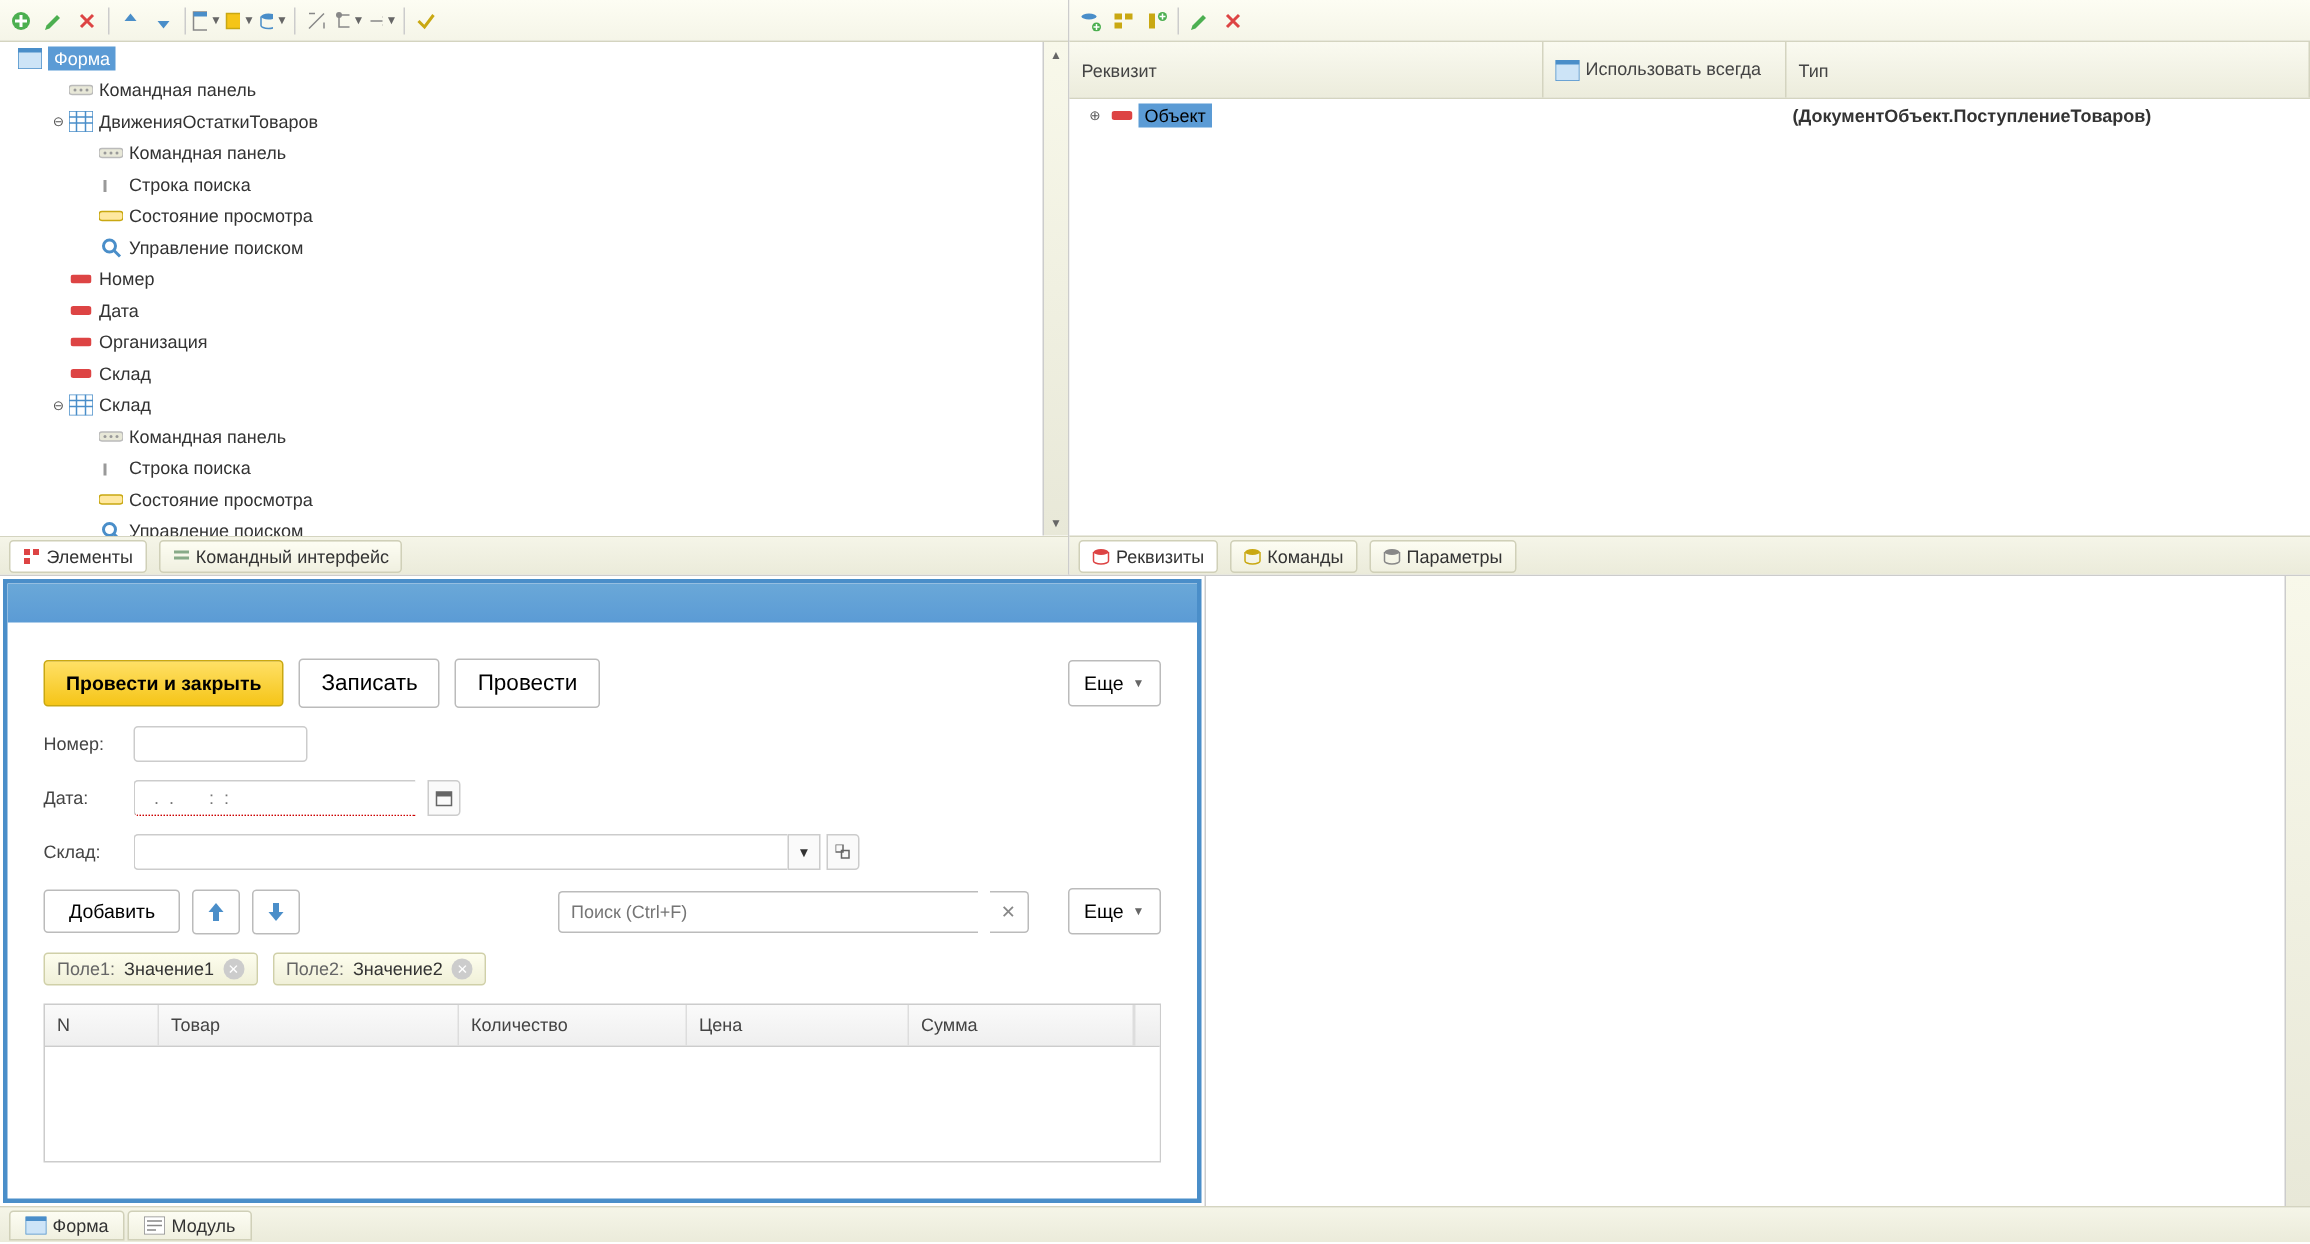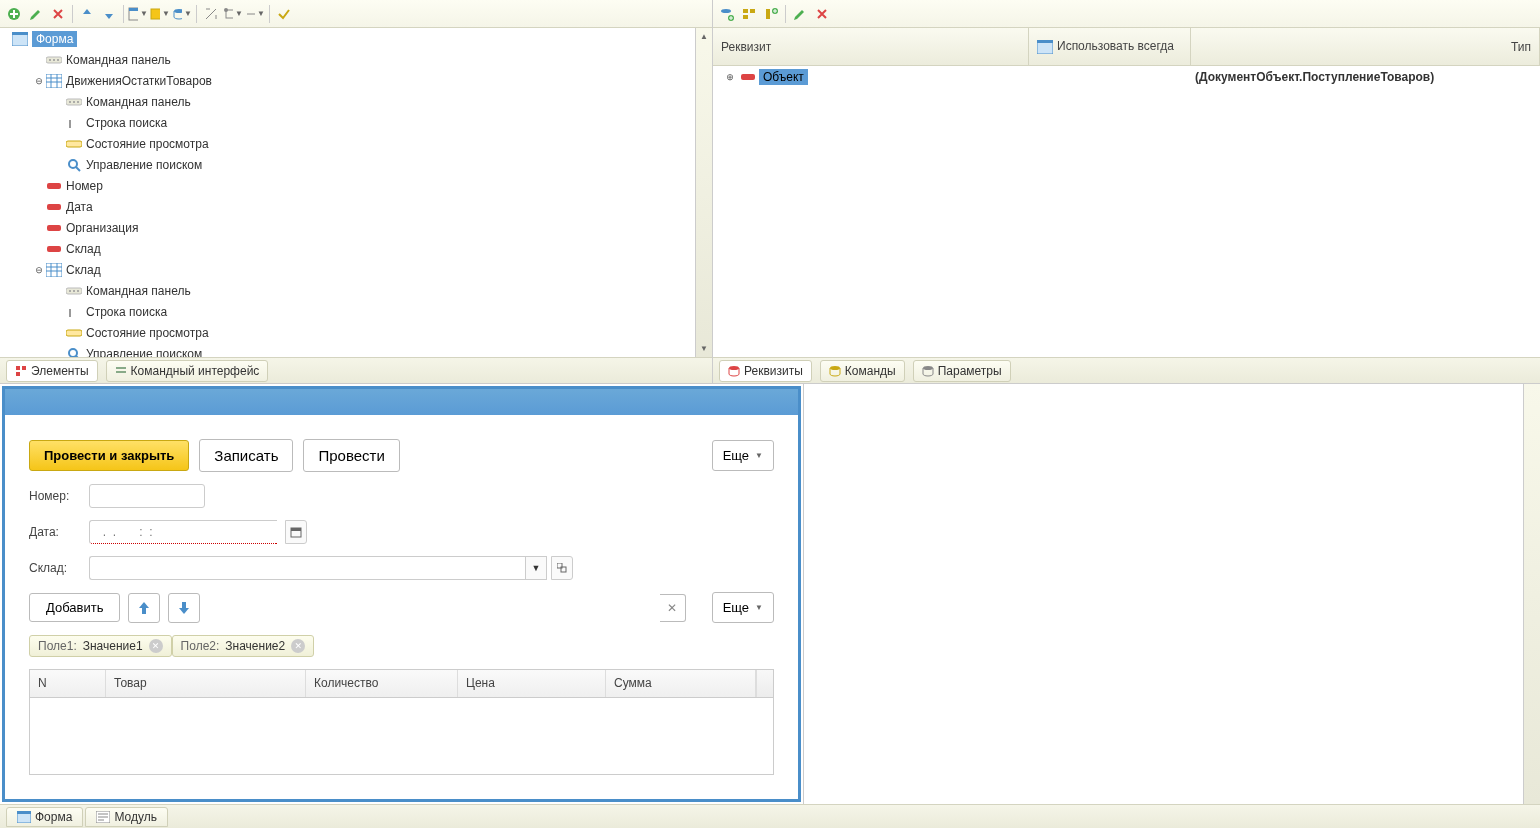--- a/index.html
+++ b/index.html
@@ -34,21 +34,21 @@
 
 .panel-tabs { background: linear-gradient(#f5f5e8, #ebebda); border-top: 1px solid #d4d4c0; height: 26px; display: flex; align-items: center; padding: 0 6px; gap: 8px; }
 .panel-tab { display: flex; align-items: center; gap: 4px; padding: 3px 8px; background: linear-gradient(#fdfdf3, #f0f0e0); border: 1px solid #d0d0b8; border-radius: 3px; cursor: pointer; font-size: 12px; }
 .panel-tab.active { background: #fff; }
 
 
 .attr-header { display: flex; background: linear-gradient(#fafaf0, #ececdc); border-bottom: 1px solid #d4d4c0; height: 38px; }
 .attr-col { padding: 4px 8px; border-right: 1px solid #d4d4c0; display: flex; align-items: center; gap: 4px; font-size: 12px; color: #444; }
 .attr-col-1 { width: 316px; }
 .attr-col-2 { width: 162px; }
-.attr-col-3 { flex: 1; justify-content: flex-end; }
+.attr-col-3 { flex: 1; }
 
 .attr-body { flex: 1; background: #fff; overflow: auto; }
 .attr-row { display: flex; height: 22px; align-items: center; }
 .attr-cell-1 { width: 316px; display: flex; align-items: center; padding-left: 10px; gap: 4px; }
 .attr-cell-2 { width: 162px; }
 .attr-cell-3 { flex: 1; font-weight: bold; padding-left: 4px; }
 .attr-label-hl { background: #5b9bd5; color: #000000; padding: 1px 4px; }
 
 
 .preview-area { width: 804px; border-right: 1px solid #ccc; display: flex; flex-direction: column; }
@@ -74,21 +74,21 @@
 .field-select-wrap { display: flex; }
 .field-select { border: 1px solid #ccc; border-radius: 3px 0 0 3px; height: 24px; width: 436px; padding: 0 6px; border-right: none; }
 .field-select-btn { border: 1px solid #ccc; height: 24px; width: 22px; display: flex; align-items: center; justify-content: center; cursor: pointer; background: #fafafa; font-size: 9px; }
 
 .toolbar2 { display: flex; gap: 8px; align-items: center; }
 .btn-add { background: #fff; border: 1px solid #bbb; padding: 6px 16px; font-size: 13px; border-radius: 3px; cursor: pointer; }
 .btn-icon { background: #fff; border: 1px solid #bbb; width: 32px; height: 30px; display: flex; align-items: center; justify-content: center; border-radius: 3px; cursor: pointer; font-size: 14px; }
 .search-input { border: 1px solid #bbb; border-radius: 3px 0 0 3px; height: 28px; padding: 0 8px; font-size: 12px; width: 280px; color: #999; border-right: none; }
 .search-clear { border: 1px solid #bbb; border-left: none; height: 28px; width: 26px; display: flex; align-items: center; justify-content: center; cursor: pointer; background: #fff; border-radius: 0 3px 3px 0; color: #888; }
 
-.filter-chips { display: flex; }
+.filter-chips { display: flex; gap: 10px; }
 .chip { background: linear-gradient(#fdfdee, #f0f0d8); border: 1px solid #d0d0a8; padding: 3px 8px; border-radius: 3px; font-size: 12px; display: flex; align-items: center; gap: 6px; }
 .chip-label { color: #666; }
 .chip-close { width: 14px; height: 14px; background: #ccc; color: #fff; border-radius: 50%; display: flex; align-items: center; justify-content: center; font-size: 9px; cursor: pointer; }
 
 .grid-wrap { border: 1px solid #ccc; flex: 1; display: flex; flex-direction: column; }
 .grid-head { display: flex; background: linear-gradient(#fafafa, #efefef); border-bottom: 1px solid #ccc; height: 28px; }
 .grid-col { padding: 6px 8px; border-right: 1px solid #ddd; font-size: 12px; color: #444; }
 .grid-col-n { width: 76px; }
 .grid-col-t { width: 200px; }
 .grid-col-k { width: 152px; }
@@ -540,20 +540,21 @@
                   <rect x="4" y="7" width="4" height="6" fill="#4a8ec9"></rect>
                 </svg>
               </button>
             <button class="btn-icon">
                 <svg width="12" height="14">
                   <path d="M6 13l5-6H1z" fill="#4a8ec9"></path>
                   <rect x="4" y="1" width="4" height="6" fill="#4a8ec9"></rect>
                 </svg>
               </button>
             <div style="flex:1"></div>
+            <input class="search-input" placeholder="Поиск (Ctrl+F)" style="">
             <div class="search-clear">✕</div>
             <div style="width:10px"></div>
             <button class="btn-more" style="margin-left:0">
                 <span>Еще</span>
                 <span class="dropdown-caret">▼</span>
               </button>
           </div>
           <div class="filter-chips">
             <div class="chip">
               <span class="chip-label">Поле1:</span>

